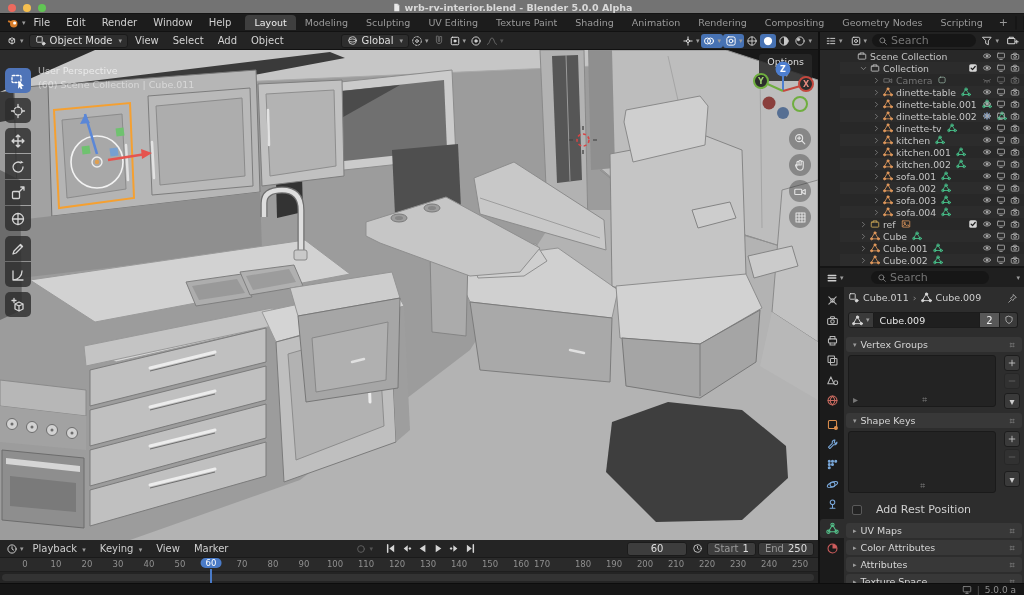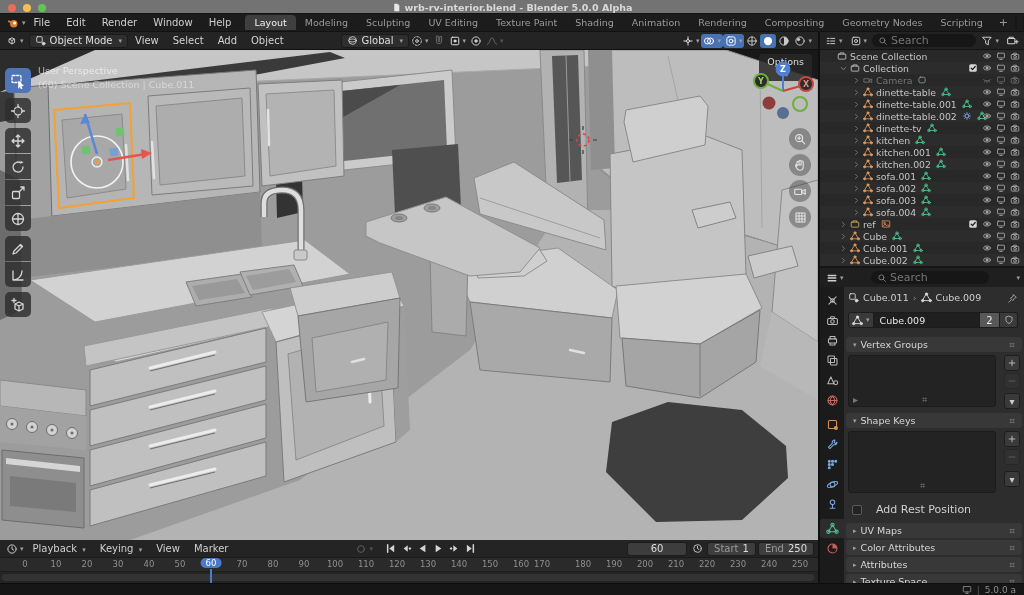--- a/index.html
+++ b/index.html
@@ -45,21 +45,21 @@
   .tool-btn.single{border-radius:5px;margin-bottom:4px;}
   .navgizmo{position:absolute;left:748px;top:6px;}
   .nav-btn{position:absolute;left:789px;width:22px;height:22px;border-radius:50%;background:rgba(35,35,35,.35);display:flex;align-items:center;justify-content:center;color:#e2e2e2;}
 
   
   .right-divider{position:absolute;left:818px;top:32px;width:2px;height:551px;background:#101010;}
   .right-col{position:absolute;left:820px;top:32px;width:204px;height:551px;background:#282828;}
   .outliner-header{height:18px;background:#222;display:flex;align-items:center;padding:0 3px;gap:3px;border-bottom:1px solid #141414;}
   .search-box{flex:1;display:flex;align-items:center;gap:3px;background:#161616;border-radius:8px;height:13px;padding:0 6px;color:#8a8a8a;}
   .search-box input{background:transparent;border:none;outline:none;color:#bbb;font-size:11px;width:100%;padding:0;}
-  .outliner-body{height:216px;overflow:hidden;background:#282828;position:relative;}
+  .outliner-body{height:216px;overflow:hidden;background:#282828;position:relative;padding-left:20px;}
   .o-row{height:12px;display:flex;align-items:center;font-size:9.3px;color:#c5c5c5;position:relative;}
   .o-row.alt{background:#2c2c2c;}
   .o-row .lbl{margin-left:3px;white-space:nowrap;}
   .o-row .rt{position:absolute;right:4px;display:flex;gap:4px;align-items:center;}
   .o-row.muted,.o-row.muted .lbl{color:#757575;}
 
   
   .props{position:absolute;top:234px;left:0;width:204px;bottom:0;background:#2d2d2d;border-top:2px solid #151515;}
   .props-header{height:19px;background:#1f1f1f;display:flex;align-items:center;padding:0 4px;gap:4px;}
   .props-tabs{position:absolute;left:0;top:19px;bottom:0;width:24px;background:#1b1b1b;}

